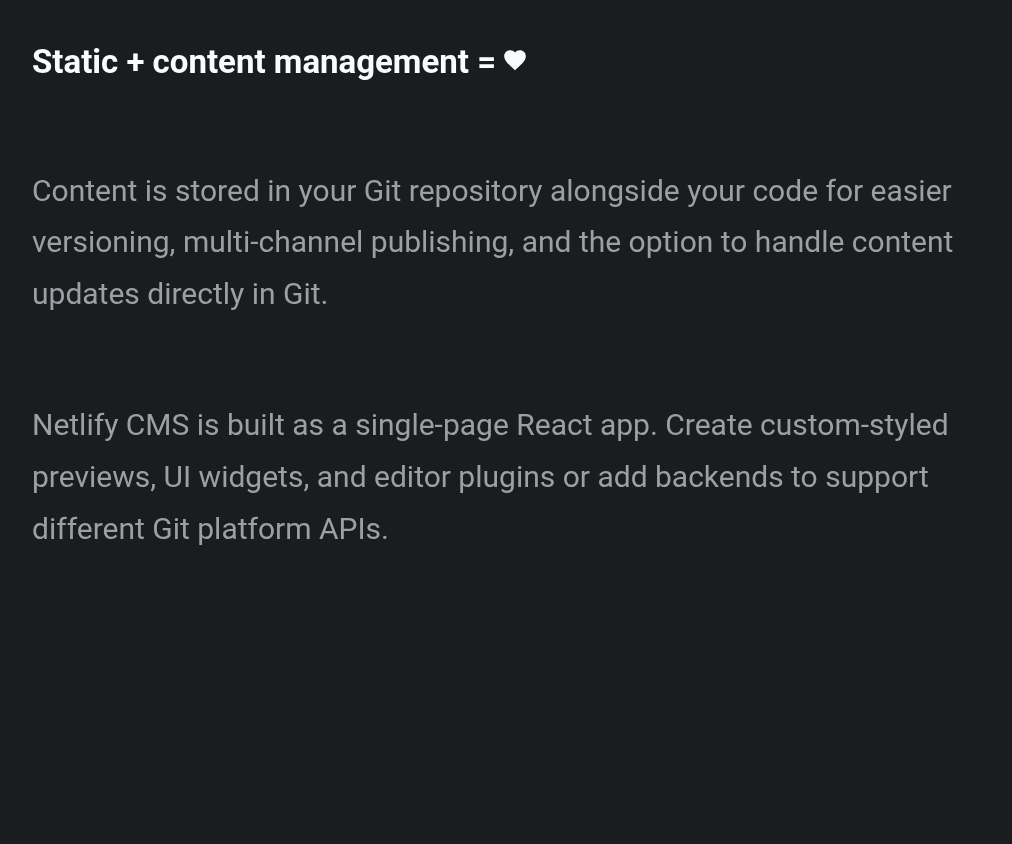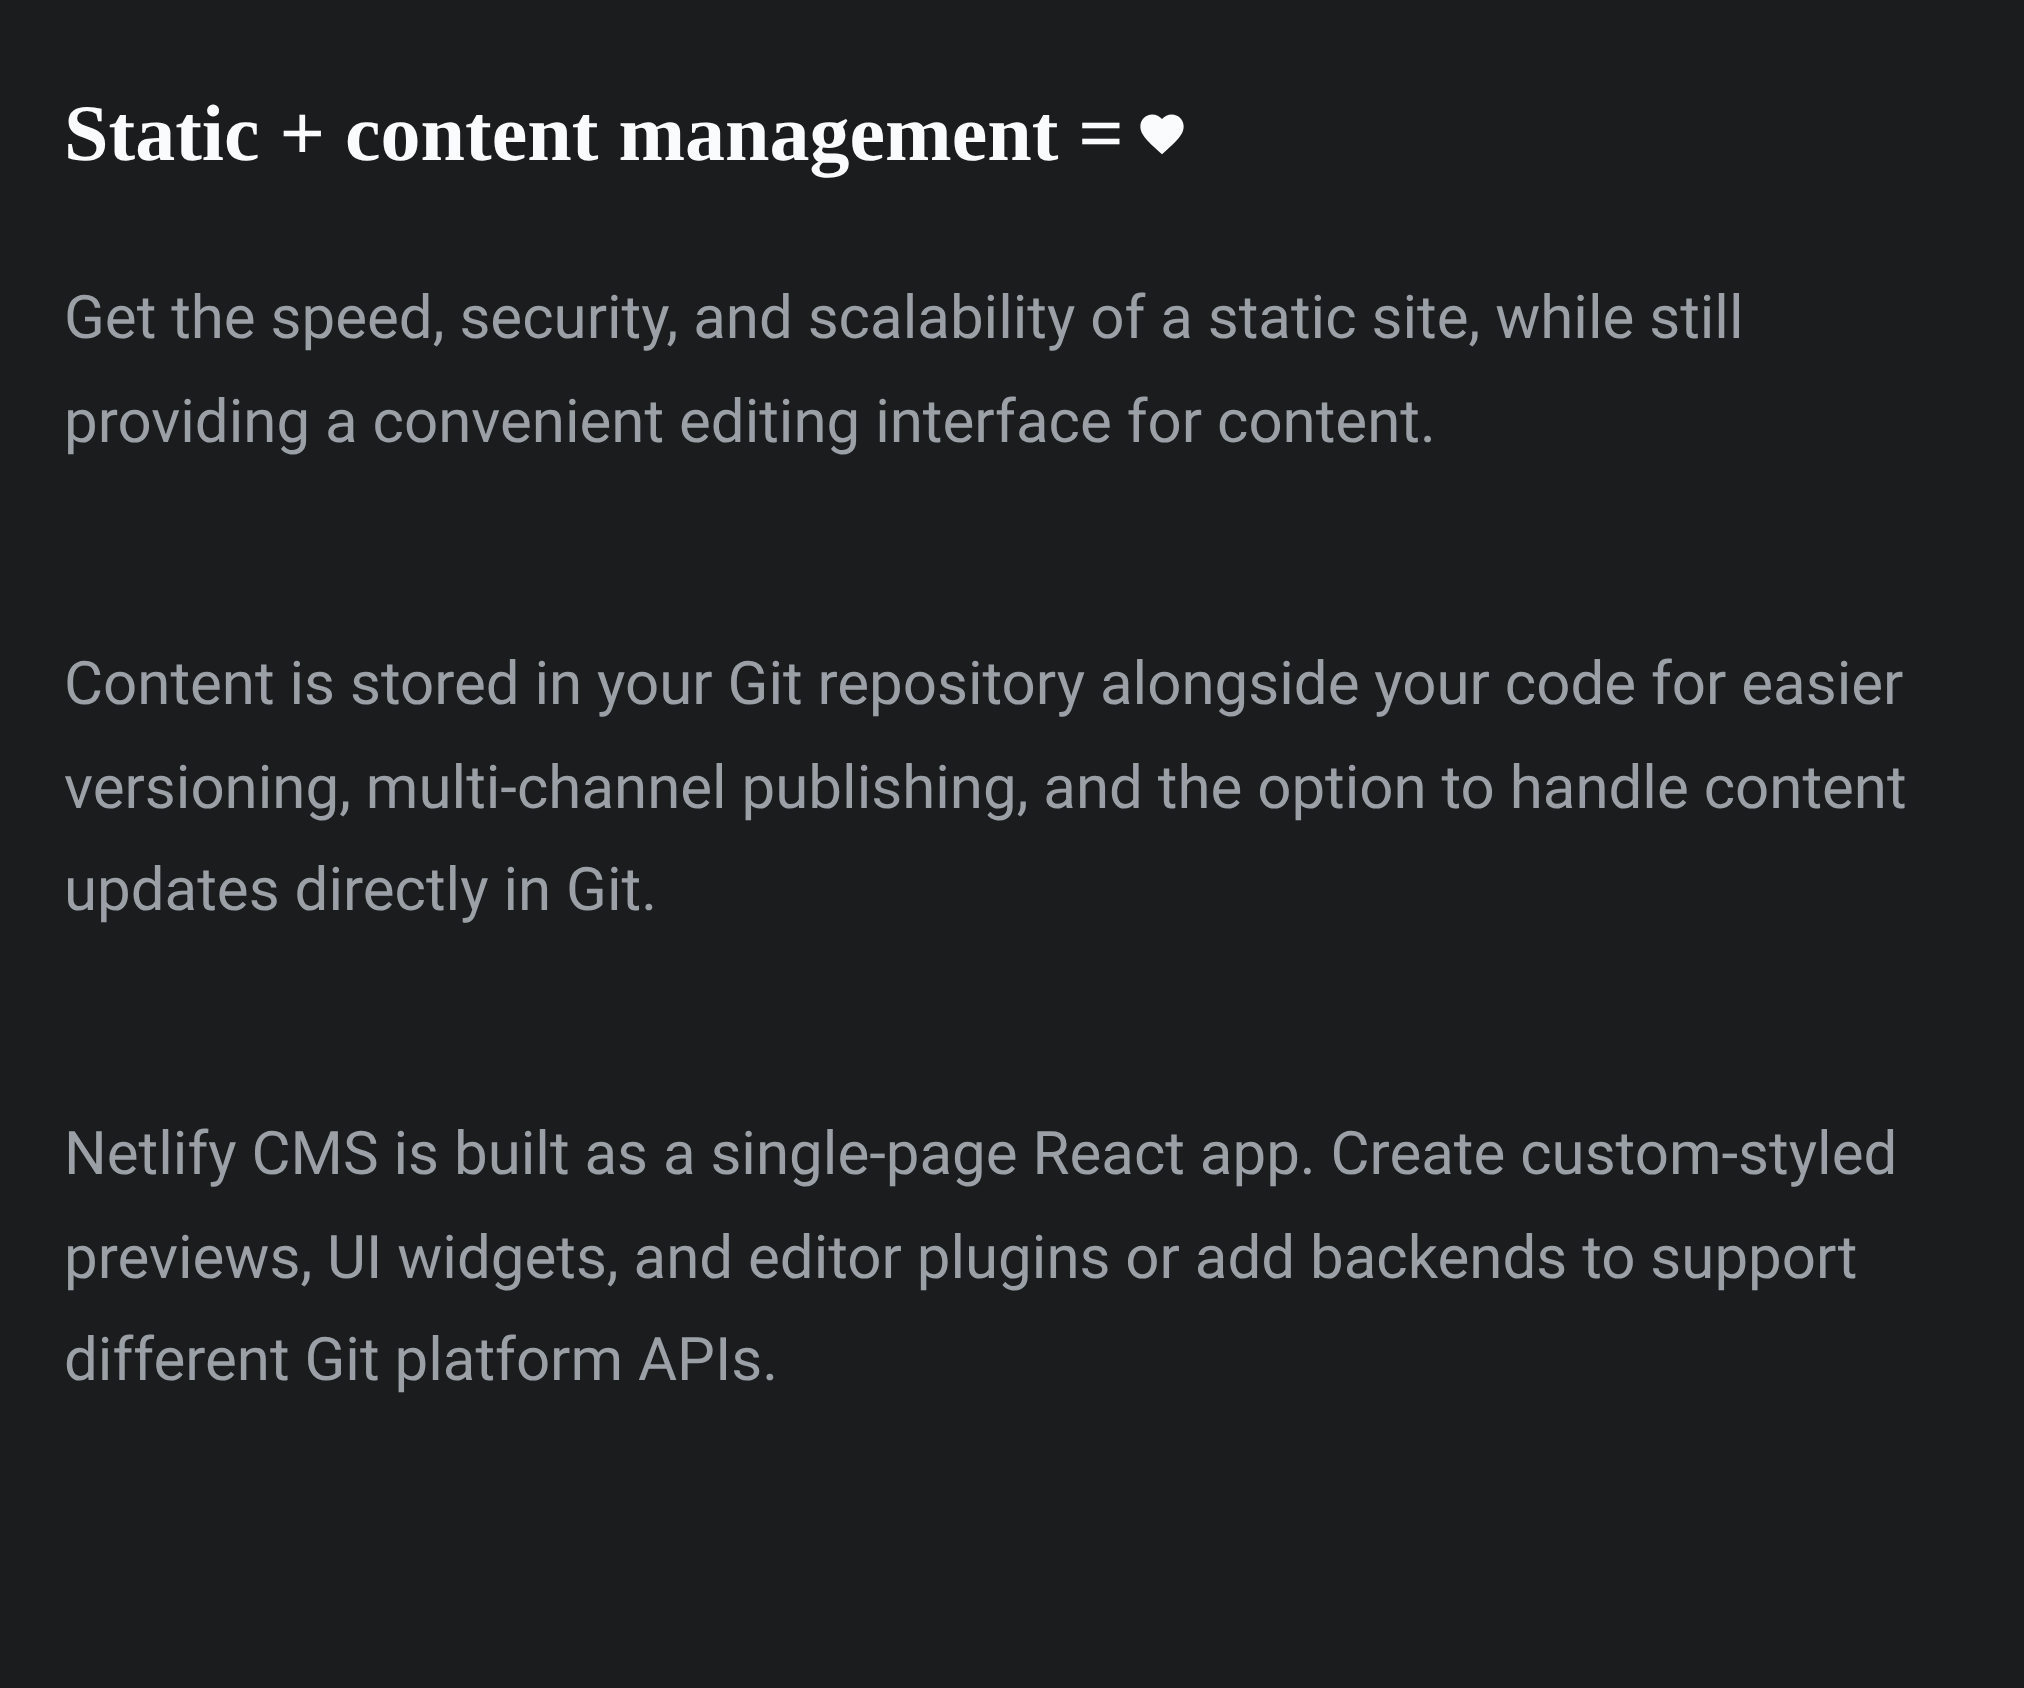--- a/index.html
+++ b/index.html
@@ -12,28 +12,27 @@
       font-family: -apple-system, BlinkMacSystemFont, "Segoe UI", Roboto, Helvetica, Arial, sans-serif;
       width: 1012px;
       height: 844px;
       padding: 40px 32px;
     }
     .section {
       margin-bottom: 80px;
     }
     .heading {
       color: #fafbfc;
-      font-size: 40px;
+      font-size: 33px;
       font-weight: 700;
       line-height: 1.35;
       margin-bottom: 40px;
       display: flex;
       align-items: flex-start;
       gap: 6px;
-      font-family: Liberation Serif, serif;
     }
     .heading-text {
       display: inline;
     }
     .heart-icon {
       display: inline-block;
       vertical-align: middle;
     }
     .heart-icon svg {
       width: 26px;
@@ -52,21 +51,20 @@
 
 <div class="section">
   <h2 class="heading">
     <span class="heading-text">Static + content management = </span>
     <span class="heart-icon">
       <svg viewBox="0 0 24 24">
           <path d="M12 21.35l-1.45-1.32C5.4 15.36 2 12.28 2 8.5 2 5.42 4.42 3 7.5 3c1.74 0 3.41.81 4.5 2.09C13.09 3.81 14.76 3 16.5 3 19.58 3 22 5.42 22 8.5c0 3.78-3.4 6.86-8.55 11.54L12 21.35z"></path>
         </svg>
     </span>
   </h2>
-  <p class="body-text">Get the speed, security, and scalability of a static site, while still providing a convenient editing interface for content.</p>
 </div>
 
 <div class="section">
   <p class="body-text">Content is stored in your Git repository alongside your code for easier versioning, multi-channel publishing, and the option to handle content updates directly in Git.</p>
 </div>
 
 <div class="section">
   <p class="body-text">Netlify CMS is built as a single-page React app. Create custom-styled previews, UI widgets, and editor plugins or add backends to support different Git platform APIs.</p>
 </div>
 

